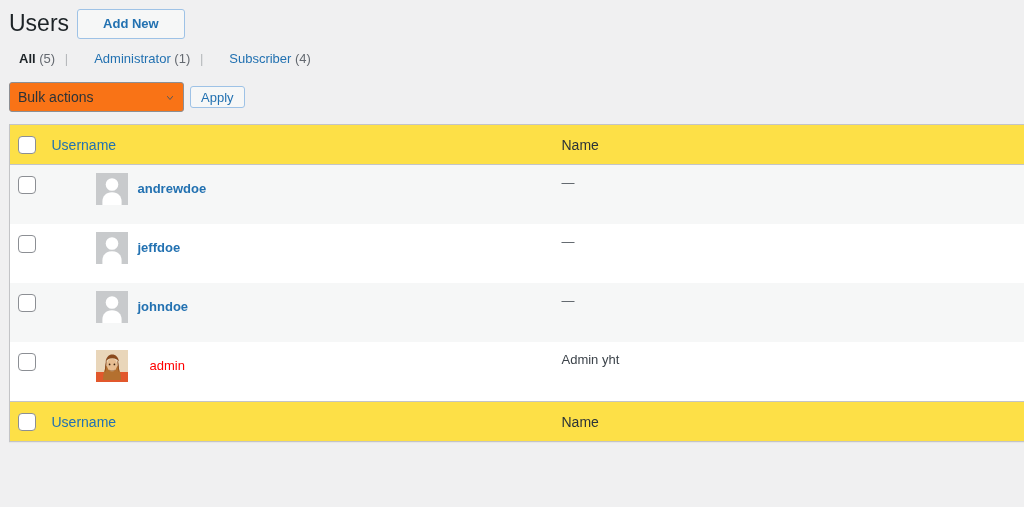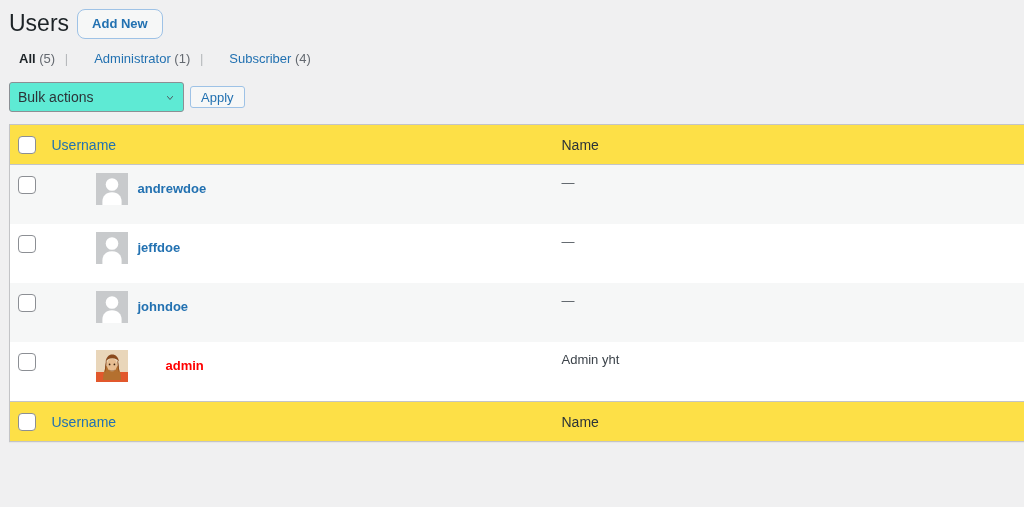--- a/index.html
+++ b/index.html
@@ -34,22 +34,22 @@
     white-space: nowrap;
   }
   .add-new-btn {
     display: inline-block;
     font-size: 13px;
     font-weight: bold;
     line-height: 2.1;
     color: #2271b1;
     background: #f6f7f7;
     border: 1px solid #9ec2e6;
-    border-radius: 8px;
-    padding: 0 14px;
+    border-radius: 3px;
+    padding: 0 25px;
     text-decoration: none;
     cursor: pointer;
     white-space: nowrap;
   }
 
   
   .subsubsub {
     margin: 14px 0 0 9px;
     padding: 0;
     list-style: none;
@@ -87,21 +87,21 @@
   
   .tablenav {
     display: flex;
     align-items: center;
     margin: 9px 0 0 9px;
     height: 36px;
   }
   .wp-select {
     appearance: none;
     -webkit-appearance: none;
-    background: #5eead4;
+    background: #f97316;
     border: 1px solid #8c8f94;
     border-radius: 3px;
     color: #2c3338;
     font-family: "Liberation Sans", sans-serif;
     font-size: 14px;
     line-height: 2;
     height: 30px;
     padding: 0 30px 0 8px;
     margin: 0;
     cursor: pointer;
@@ -225,22 +225,22 @@
     color: #2271b1;
     font-weight: bold;
     text-decoration: none;
     font-size: 13px;
     line-height: 2.4;
     cursor: pointer;
     white-space: nowrap;
   }
   .username-link.admin-red {
     color: #ff0000;
-    font-weight: bold;
-    margin-left: 28px;
+    font-weight: normal;
+    margin-left: 12px;
   }
   .name-cell {
     padding-top: 6px;
     color: #3c434a;
     font-size: 13px;
   }
   .dash { color: #50575e; }
 
   
   .cb {

